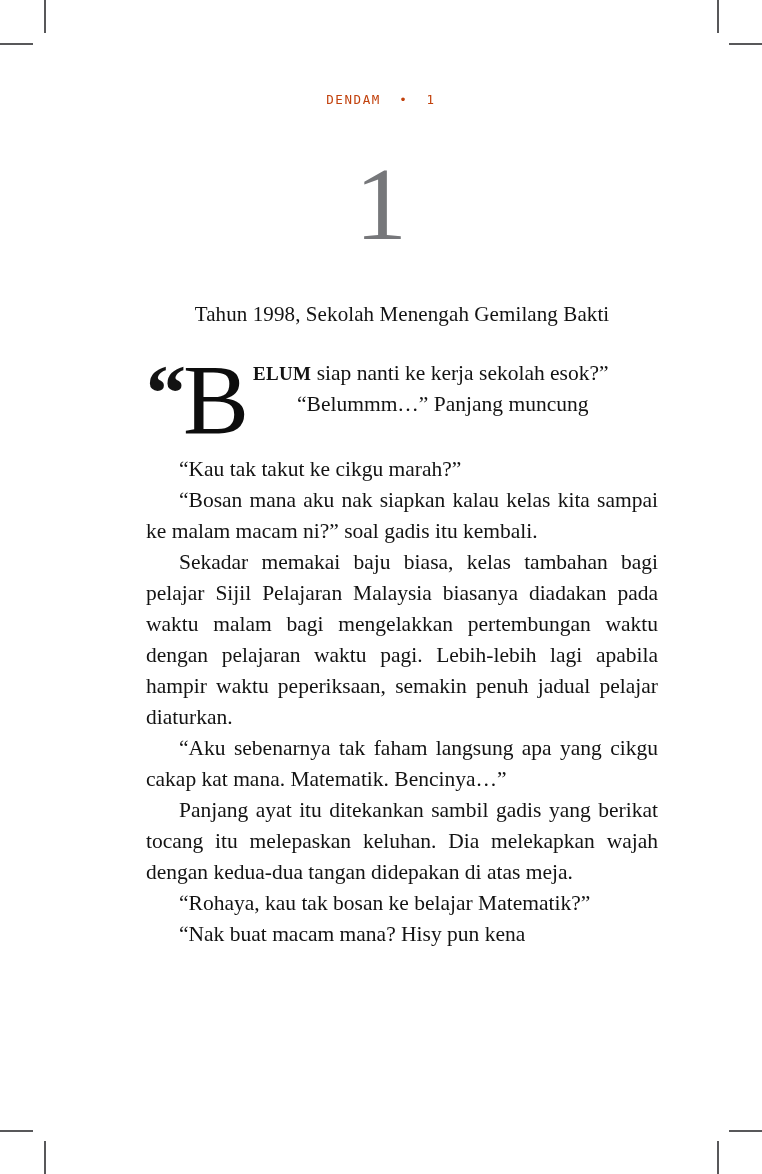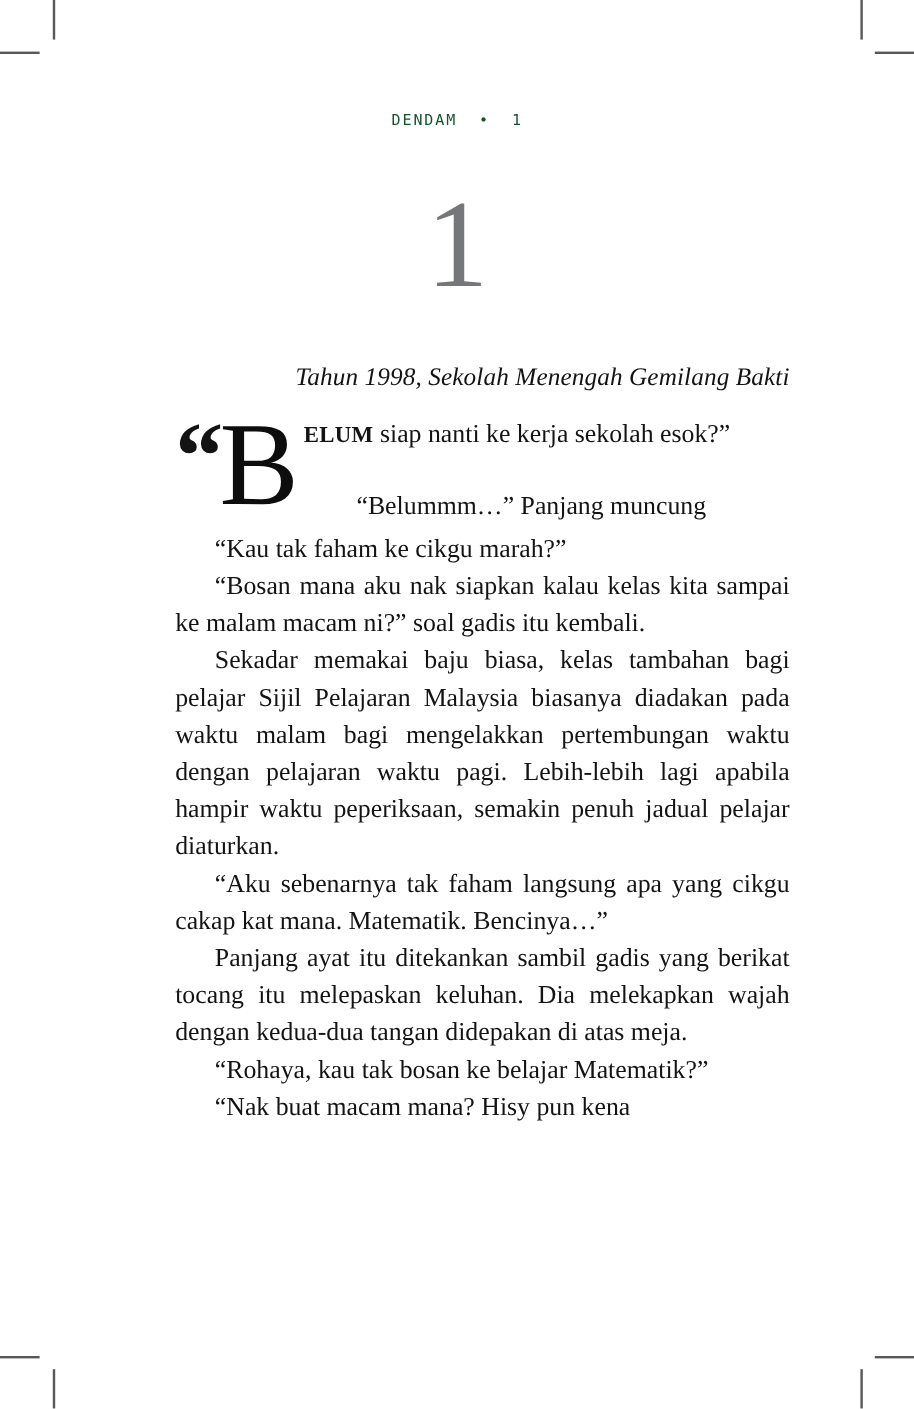--- a/index.html
+++ b/index.html
@@ -36,21 +36,21 @@
   
   .running-head {
     position: absolute;
     left: 0;
     right: 0;
     top: 92px;
     text-align: center;
     font-family: "DejaVu Sans Mono", "Liberation Mono", monospace;
     font-size: 12.5px;
     letter-spacing: 1.6px;
-    color: #14532d;
+    color: #c2410c;
     white-space: pre;
   }
 
   
   .chapter-number {
     position: absolute;
     left: 0;
     right: 0;
     top: 152px;
     text-align: center;
@@ -64,25 +64,24 @@
   
   .textblock {
     position: absolute;
     left: 146px;
     top: 300px;
     width: 512px;
     color: #131313;
   }
 
   .scene-setting {
-    font-style: italic;
     font-size: 21px;
     line-height: 28px;
-    margin: 0 0 18px 0;
-    text-align: right;
+    margin: 0 0 30px 0;
+    text-align: center;
     letter-spacing: 0.1px;
   }
 
   p.body {
     margin: 0;
     font-size: 21.5px;
     line-height: 31px;
     text-align: justify;
     text-justify: inter-word;
     text-indent: 33px;
@@ -120,21 +119,21 @@
     letter-spacing: 0.3px;
   }
   .opening p.run {
     margin: 0;
     font-size: 21.5px;
     line-height: 31px;
     text-align: justify;
     text-indent: 0;
   }
   .opening p.run.first { text-indent: 0; }
-  .opening p.run.second { text-indent: 44px; margin-top: 28px; }
+  .opening p.run.second { text-indent: 44px; }
 </style>
 </head>
 <body>
 
 <div class="page">
 
   <div class="crop v crop-tl-v"></div>
   <div class="crop h crop-tl-h"></div>
   <div class="crop v crop-tr-v"></div>
   <div class="crop h crop-tr-h"></div>
@@ -151,21 +150,21 @@
 
     <div class="scene-setting">Tahun 1998, Sekolah Menengah Gemilang Bakti</div>
 
     <div class="opening">
       <span class="dropquote">“</span>
       <span class="dropcap">B</span>
       <p class="run first"><span class="smallcaps-lead">ELUM</span><span> siap nanti ke kerja sekolah esok?”</span></p>
       <p class="run second">“Belummm…” Panjang muncung</p>
     </div>
 
-    <p class="body">“Kau tak faham ke cikgu marah?”</p>
+    <p class="body">“Kau tak takut ke cikgu marah?”</p>
     <p class="body">“Bosan mana aku nak siapkan kalau kelas kita sampai ke malam macam ni?” soal gadis itu kembali.</p>
     <p class="body">Sekadar memakai baju biasa, kelas tambahan bagi pelajar Sijil Pelajaran Malaysia biasanya diadakan pada waktu malam bagi mengelakkan pertembungan waktu dengan pelajaran waktu pagi. Lebih-lebih lagi apabila hampir waktu peperiksaan, semakin penuh jadual pelajar diaturkan.</p>
     <p class="body">“Aku sebenarnya tak faham langsung apa yang cikgu cakap kat mana. Matematik. Bencinya…”</p>
     <p class="body">Panjang ayat itu ditekankan sambil gadis yang berikat tocang itu melepaskan keluhan. Dia melekapkan wajah dengan kedua-dua tangan didepakan di atas meja.</p>
     <p class="body">“Rohaya, kau tak bosan ke belajar Matematik?”</p>
     <p class="body">“Nak buat macam mana? Hisy pun kena</p>
 
   </div>
 </div>
 

